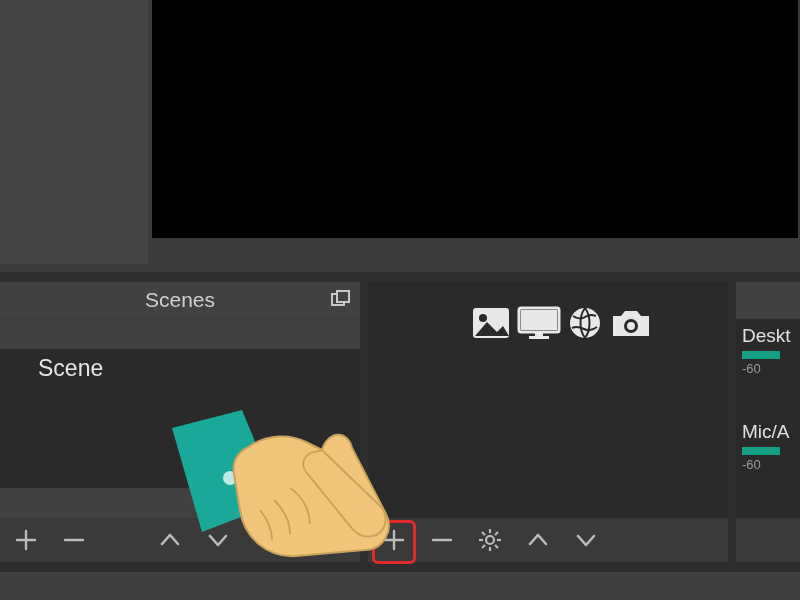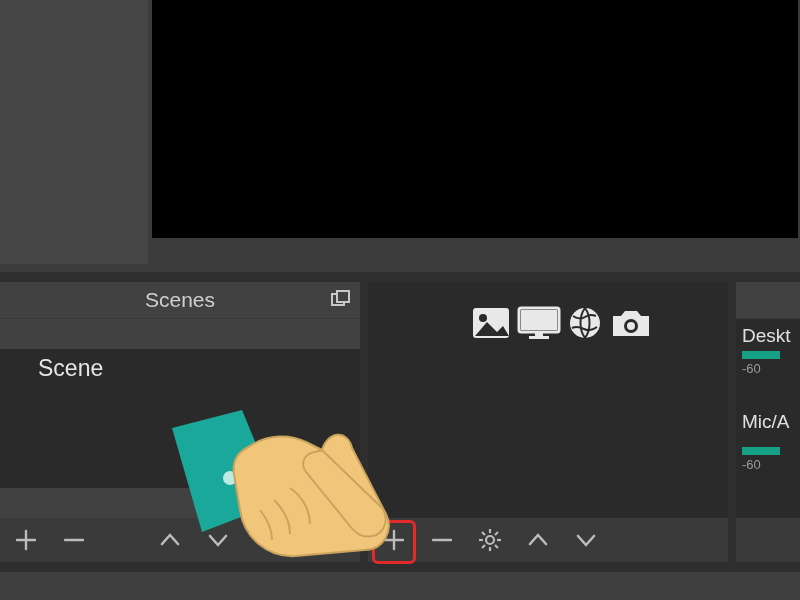--- a/index.html
+++ b/index.html
@@ -144,21 +144,21 @@
     pointer-events: none;
   }
   
   .mix-item {
     position: absolute;
     left: 6px;
     font-size: 19px;
     color: #e0e0e0;
   }
   .mix-item.a { top: 6px; text-align: right; }
-  .mix-item.b { top: 92px; }
+  .mix-item.b { top: 102px; }
   .meter {
     position: absolute;
     left: 6px;
     width: 54px; height: 8px;
     background: linear-gradient(90deg, #16a085 0%, #16a085 70%, #2a2a2a 70%);
   }
   .meter.a { top: 32px; }
   .meter.b { top: 128px; }
   .meter-tick {
     position: absolute;

